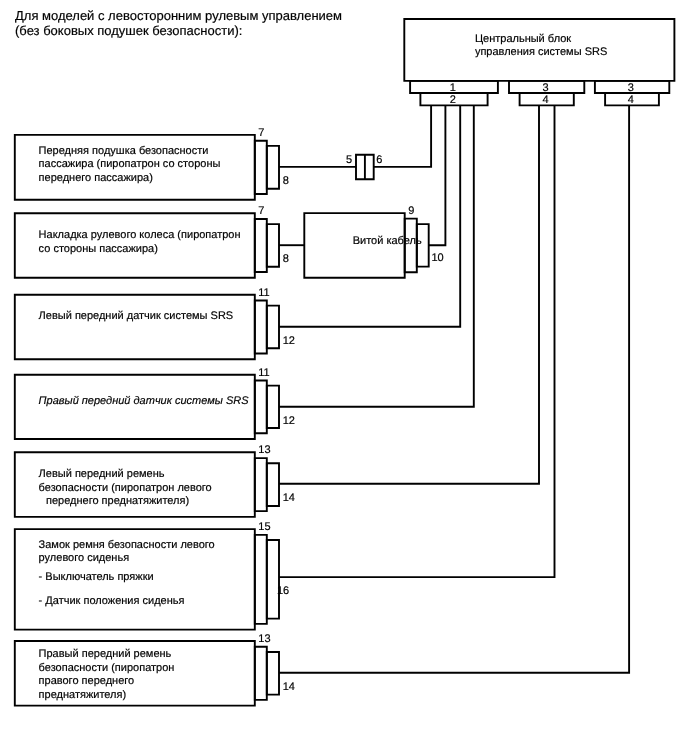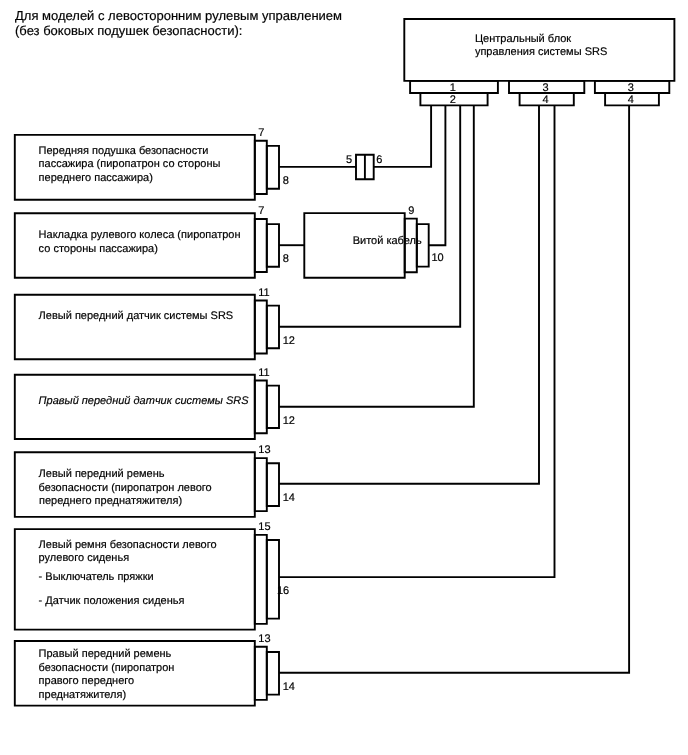--- a/index.html
+++ b/index.html
@@ -91,24 +91,24 @@
       <div class="txt num" style="left: 258.3px; top: 286.8px;">11</div>
       <div class="txt num" style="left: 282.7px; top: 334.9px;">12</div>
       <div class="txt body11" style="left: 38.6px; top: 310.1px;">Левый передний датчик системы SRS</div>
       <div class="txt num" style="left: 258.3px; top: 366.8px;">11</div>
       <div class="txt num" style="left: 282.7px; top: 414.8px;">12</div>
       <div class="txt body11" style="left: 38.6px; top: 395.1px; font-style: italic;">Правый передний датчик системы SRS</div>
       <div class="txt num" style="left: 258.3px; top: 444.4px;">13</div>
       <div class="txt num" style="left: 282.7px; top: 491.9px;">14</div>
       <div class="txt body11" style="left: 38.6px; top: 468.1px;">Левый передний ремень</div>
       <div class="txt body11" style="left: 38.6px; top: 481.5px;">безопасности (пиропатрон левого</div>
-      <div class="txt body11" style="left: 39px; top: 494.9px;">переднего преднатяжителя)</div>
+      <div class="txt body11" style="left: 46px; top: 494.9px;">переднего преднатяжителя)</div>
       <div class="txt num" style="left: 258.3px; top: 521.2px;">15</div>
       <div class="txt num" style="left: 277px; top: 585.2px;">16</div>
-      <div class="txt body11" style="left: 38.6px; top: 538.5px;">Левый ремня безопасности левого</div>
+      <div class="txt body11" style="left: 38.6px; top: 538.5px;">Замок ремня безопасности левого</div>
       <div class="txt body11" style="left: 38.6px; top: 551.9px;">рулевого сиденья</div>
       <div class="txt body11" style="left: 38.6px; top: 571.3px;">- Выключатель пряжки</div>
       <div class="txt body11" style="left: 38.6px; top: 595.3px;">- Датчик положения сиденья</div>
       <div class="txt num" style="left: 258.3px; top: 633.1px;">13</div>
       <div class="txt num" style="left: 282.7px; top: 680.8px;">14</div>
       <div class="txt body11" style="left: 38.6px; top: 648.3px;">Правый передний ремень</div>
       <div class="txt body11" style="left: 38.6px; top: 661.7px;">безопасности (пиропатрон</div>
       <div class="txt body11" style="left: 38.6px; top: 675.1px;">правого переднего</div>
       <div class="txt body11" style="left: 38.6px; top: 688.5px;">преднатяжителя)</div>
       <div class="txt num" style="left: 408.3px; top: 205.2px;">9</div>

